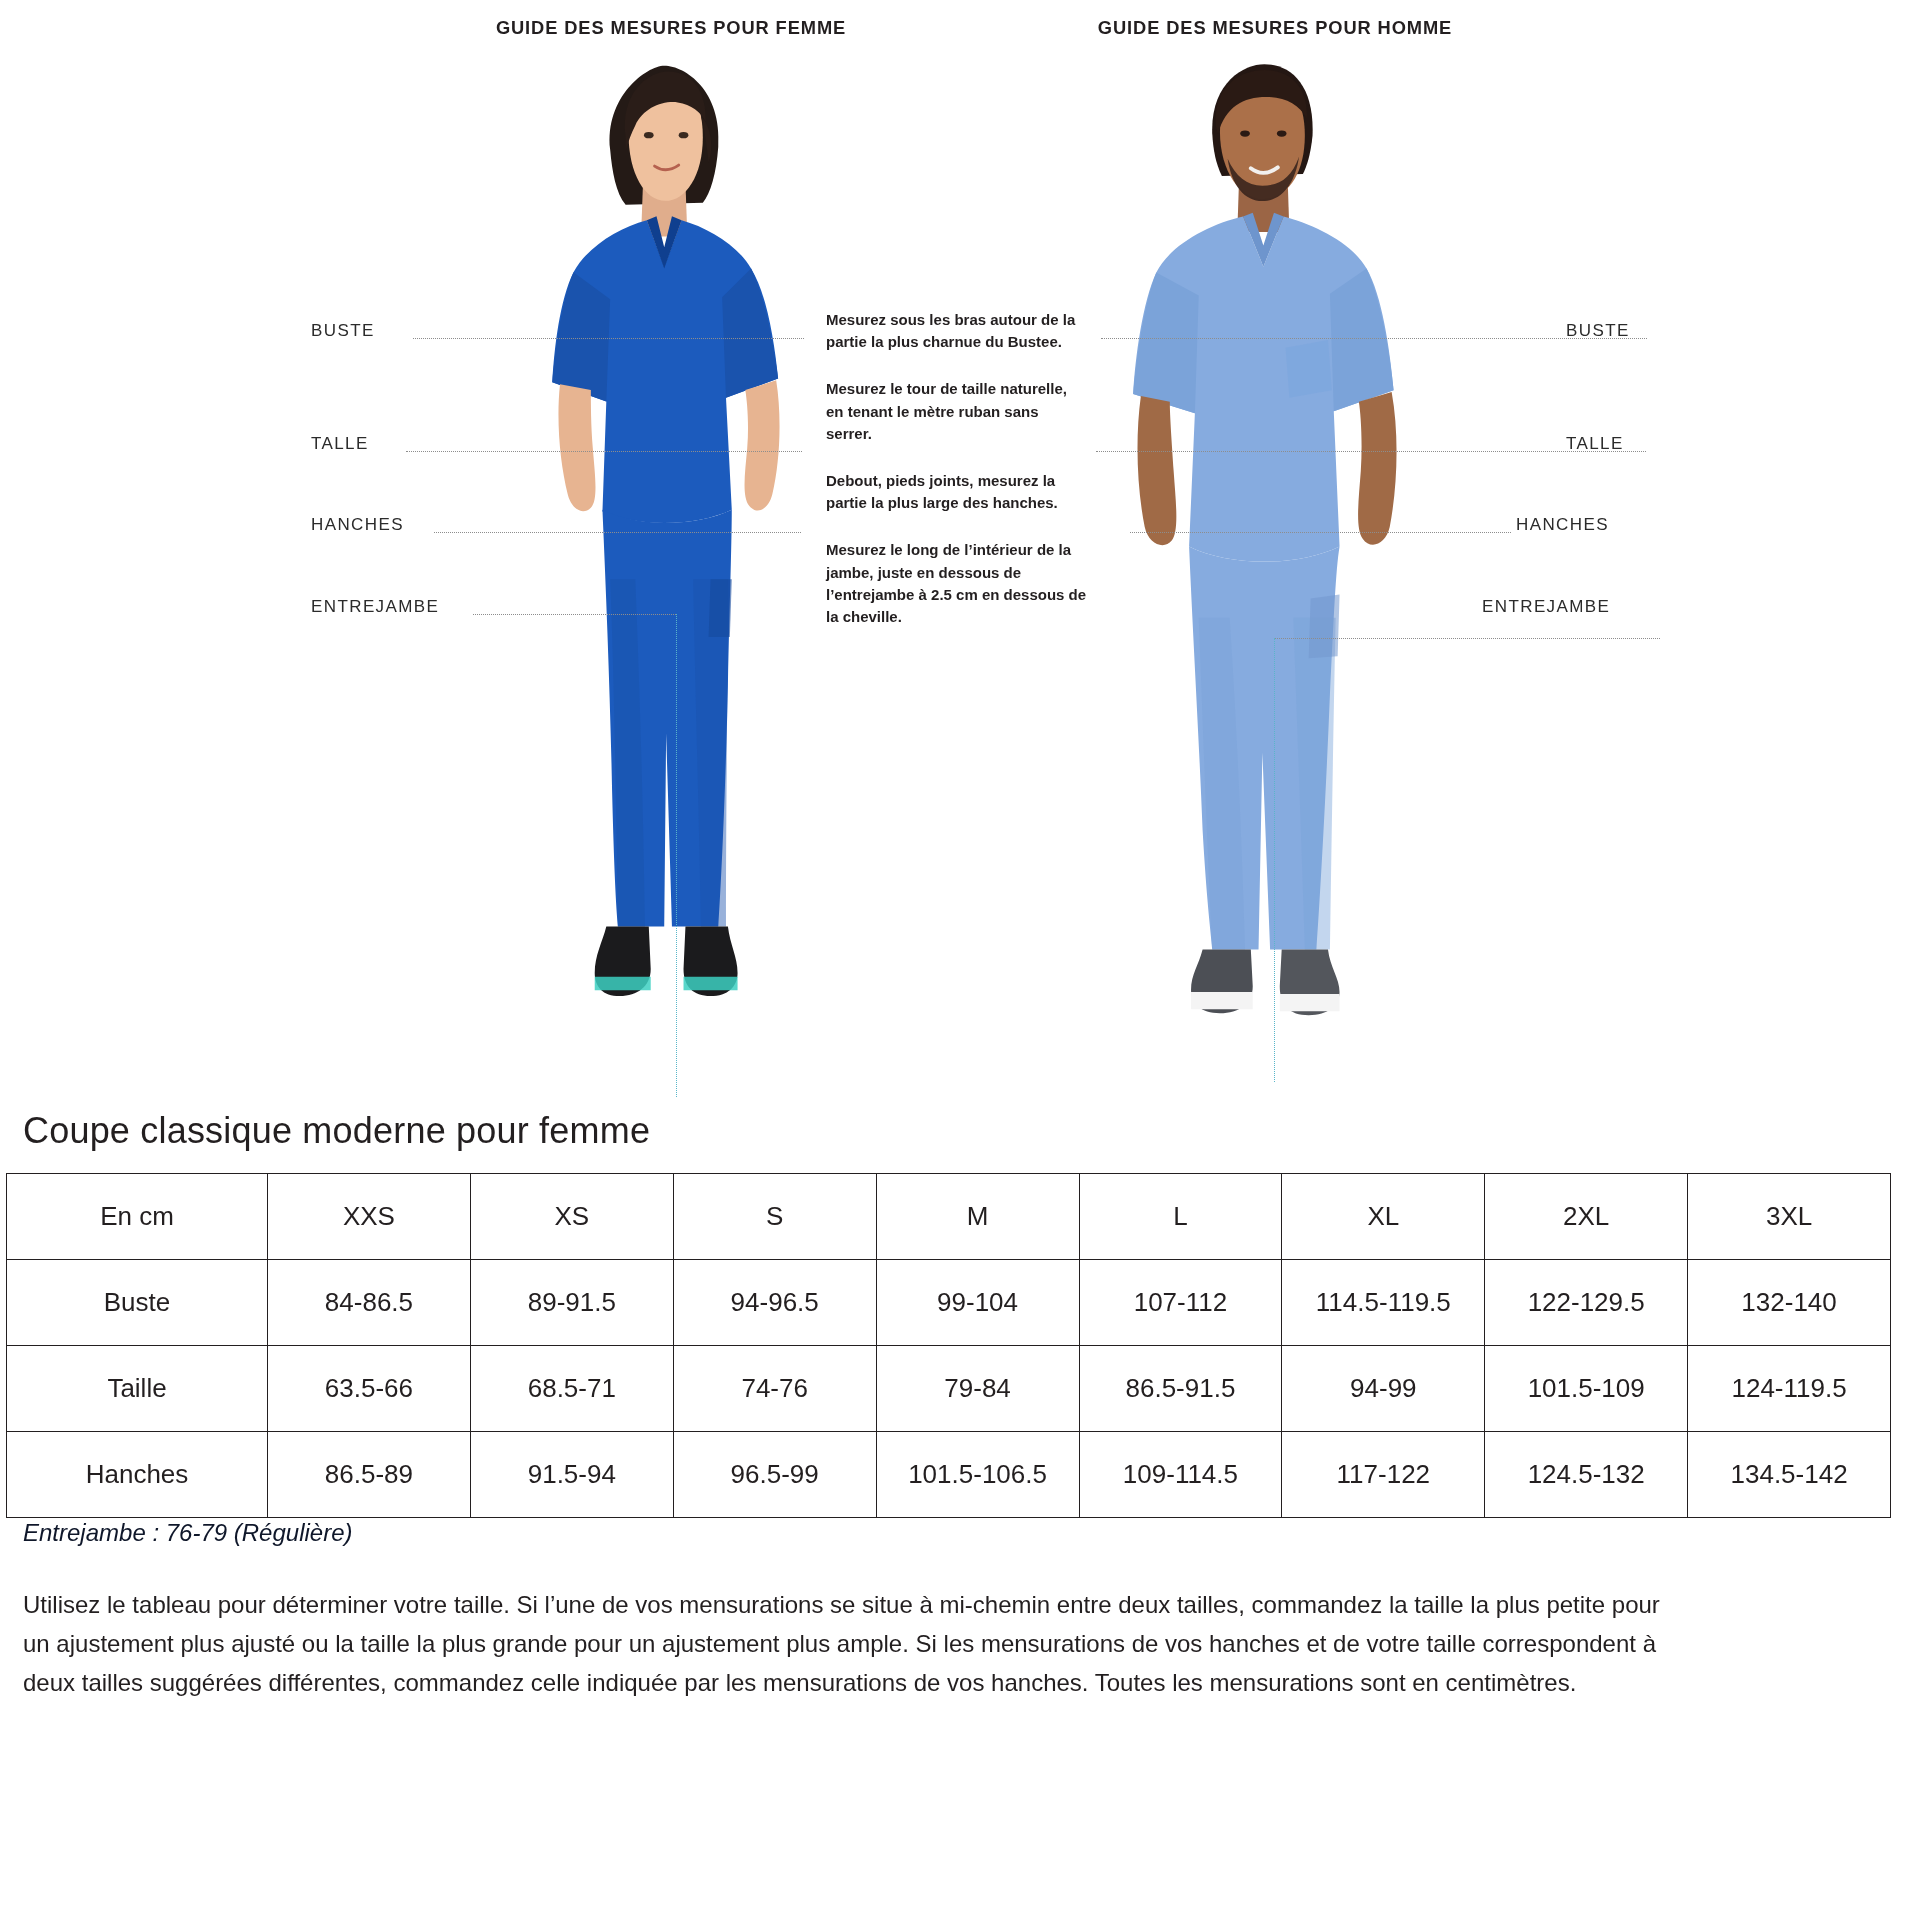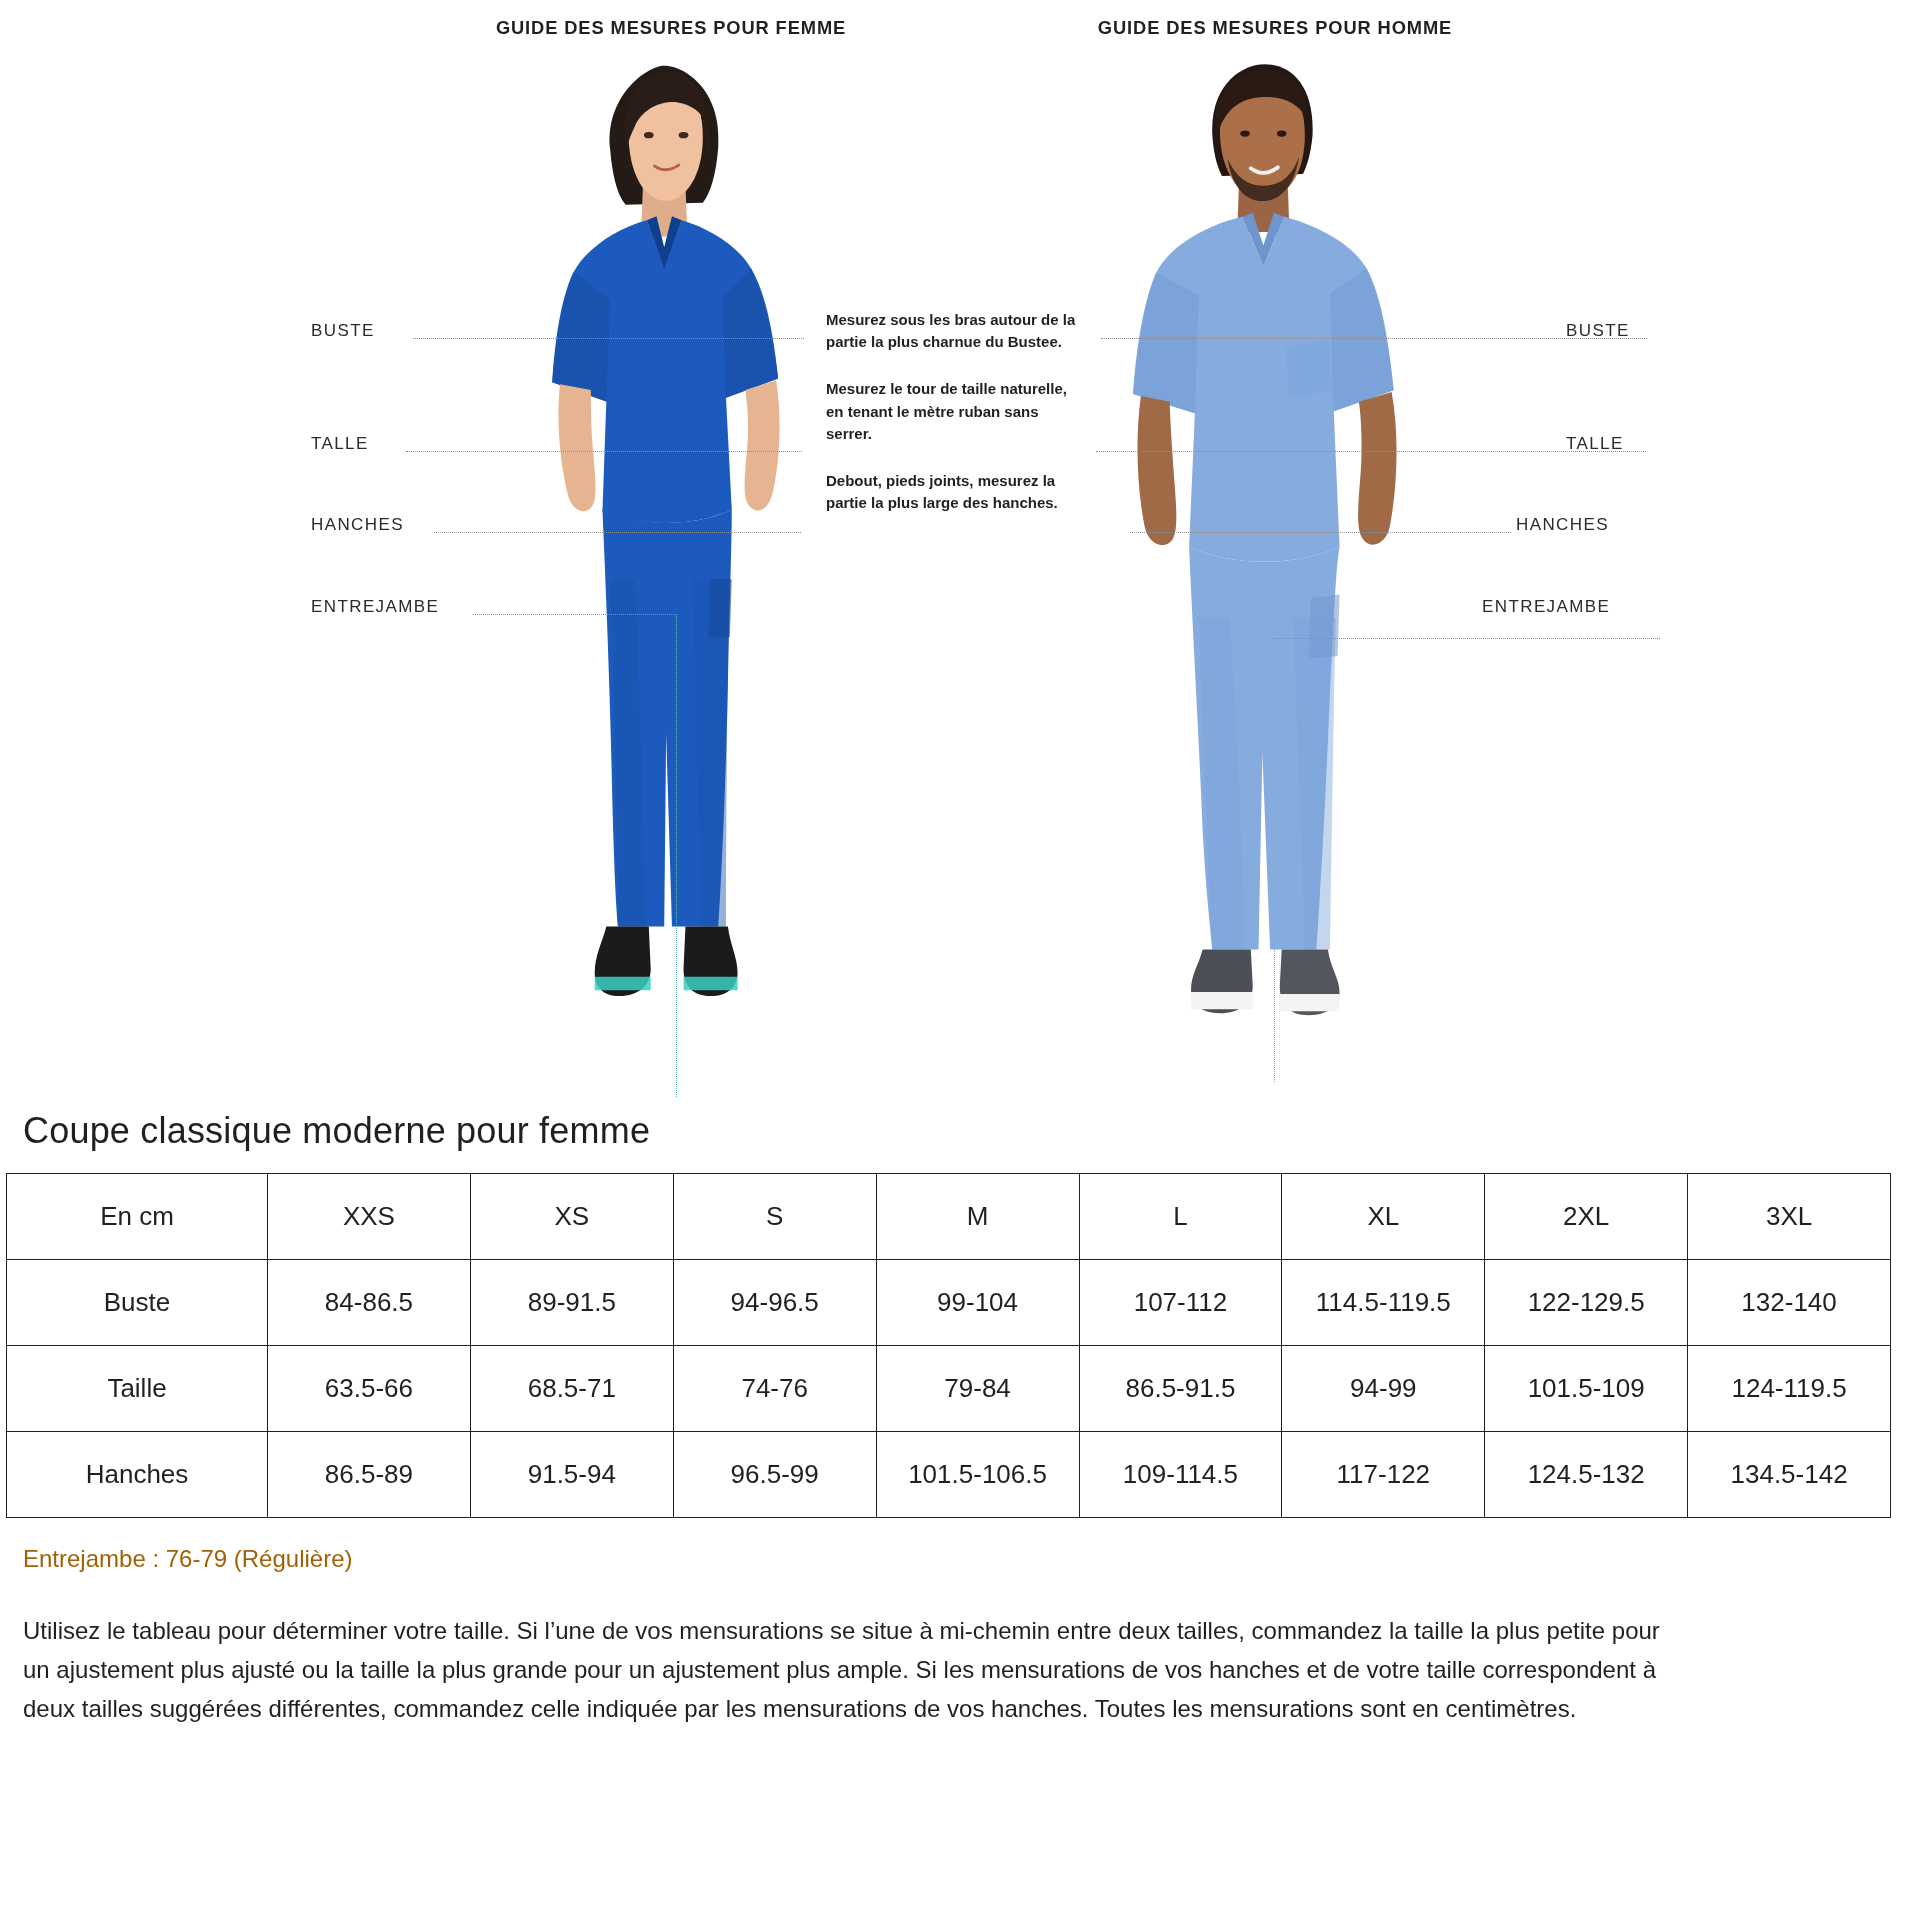--- a/index.html
+++ b/index.html
@@ -107,23 +107,24 @@
     text-align: center;
     vertical-align: middle;
     font-size: 26px;
     font-weight: 400;
     color: #231f20;
   }
   table.size-table th { font-weight: 400; }
   table.size-table col.first { width: 261px; }
 
   .note {
-    margin: 27px 0 0 23px;
+    margin: 1px 0 0 23px;
     font-size: 24px;
-    color: #a16207;
+    font-style: italic;
+    color: #0f172a;
   }
   .paragraph {
     margin: 39px 23px 0 23px;
     font-size: 24px;
     line-height: 1.62;
     color: #231f20;
     max-width: 1883px;
   }
 </style>
 </head>
@@ -263,20 +264,21 @@
   <div class="dotline" style="left:1130px; top:532px; width:381px;"></div>
 
   <div class="m-label" style="left:1482px; top:597px;">ENTREJAMBE</div>
   <div class="dotline" style="left:1274px; top:638px; width:386px;"></div>
   <div class="dotline v" style="left:1274px; top:638px; height:444px;"></div>
 
   <div class="instructions">
     <div class="instr-block">Mesurez sous les bras autour de la partie la plus charnue du Bustee.</div>
     <div class="instr-block">Mesurez le tour de taille naturelle, en tenant le mètre ruban sans serrer.</div>
     <div class="instr-block">Debout, pieds joints, mesurez la partie la plus large des hanches.</div>
+    <div class="instr-block">Mesurez le long de l’intérieur de la jambe, juste en dessous de l’entrejambe à 2.5 cm en dessous de la cheville.</div>
   </div>
 </div>
 
 <div class="table-section">
   <h2 class="section-title">Coupe classique moderne pour femme</h2>
 
   <table class="size-table">
     <colgroup>
       <col class="first">
       <col>

